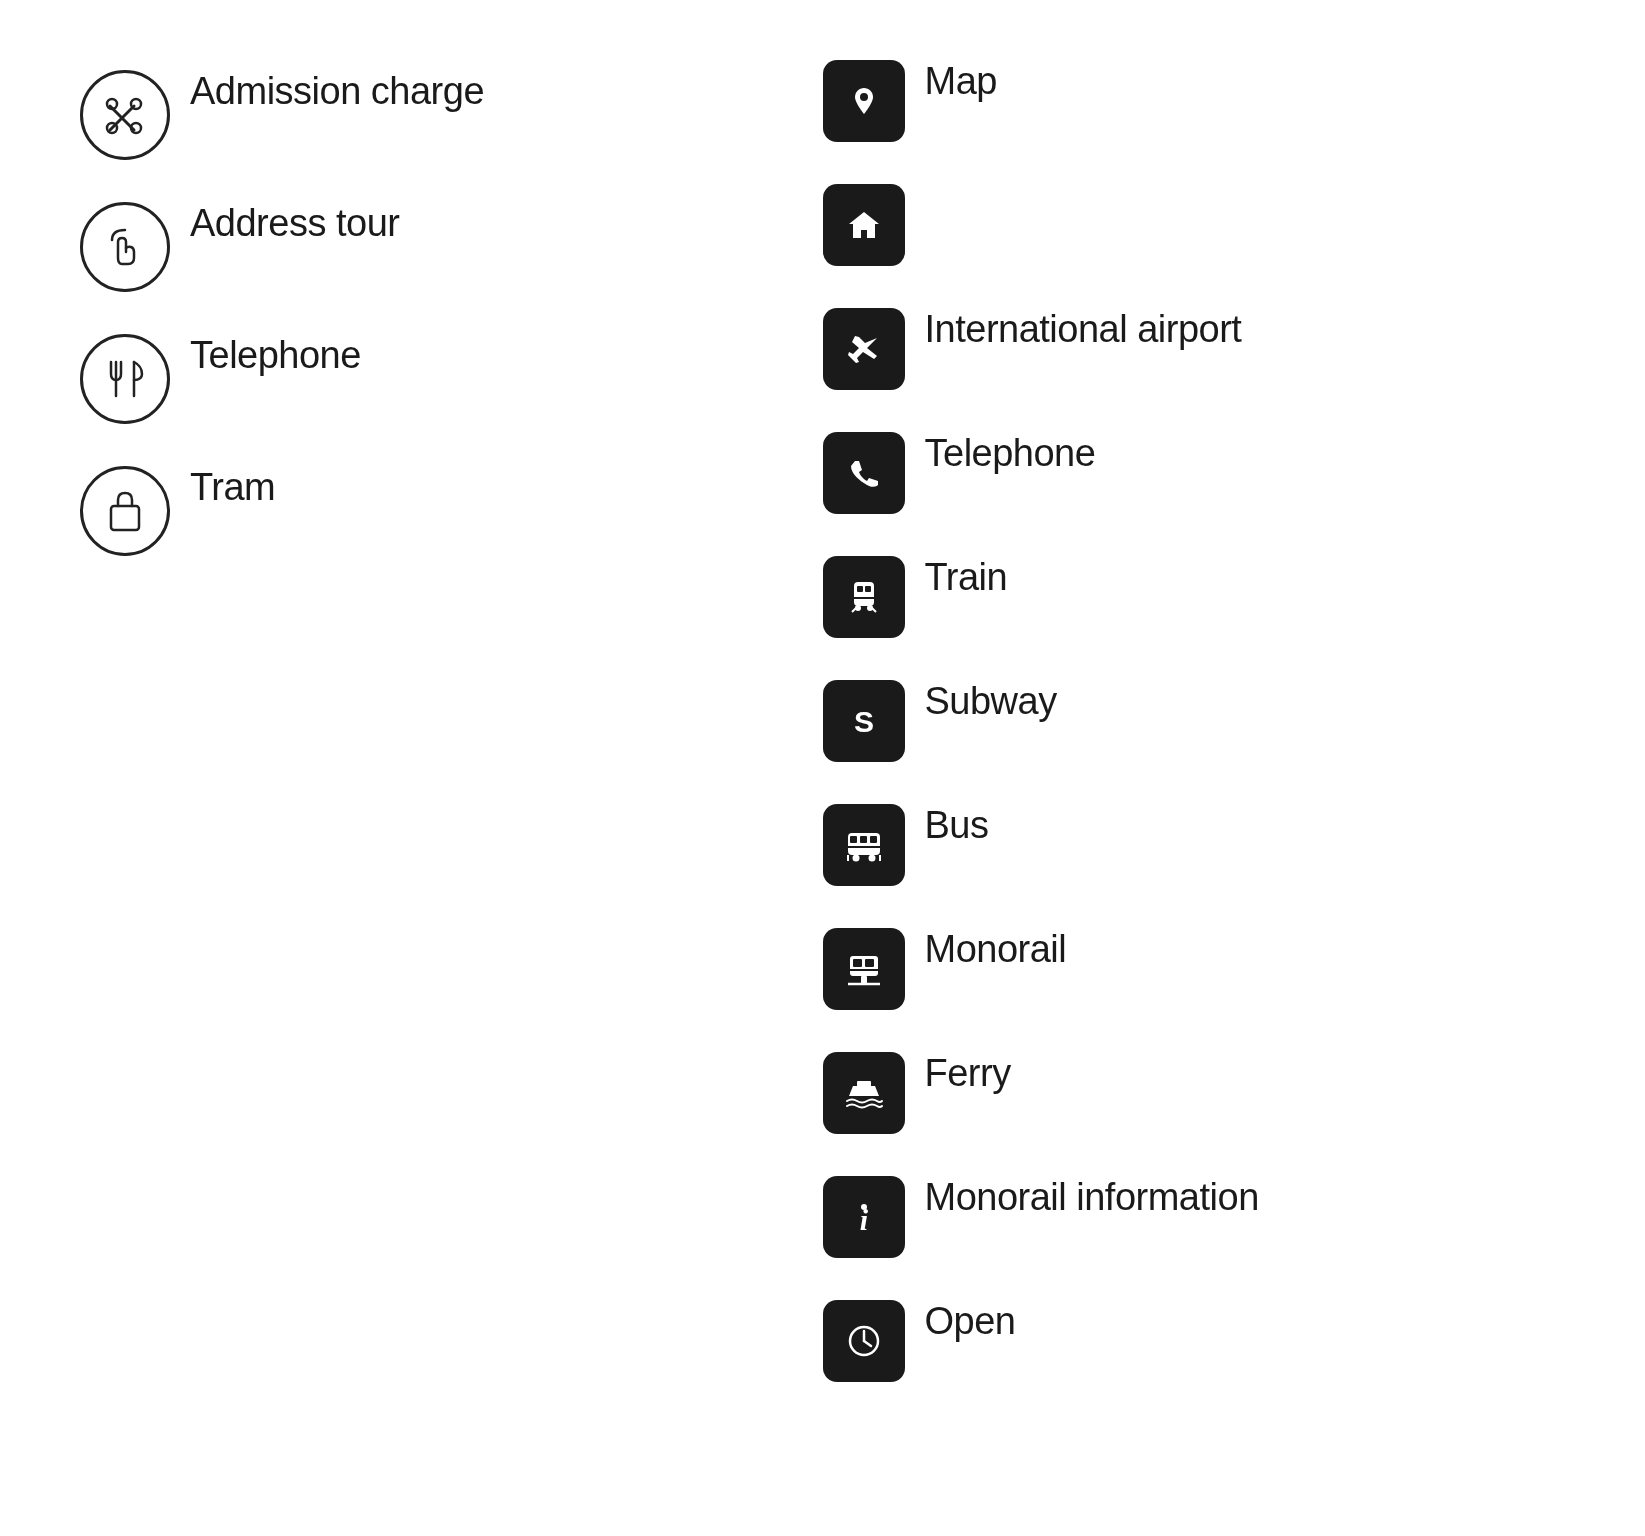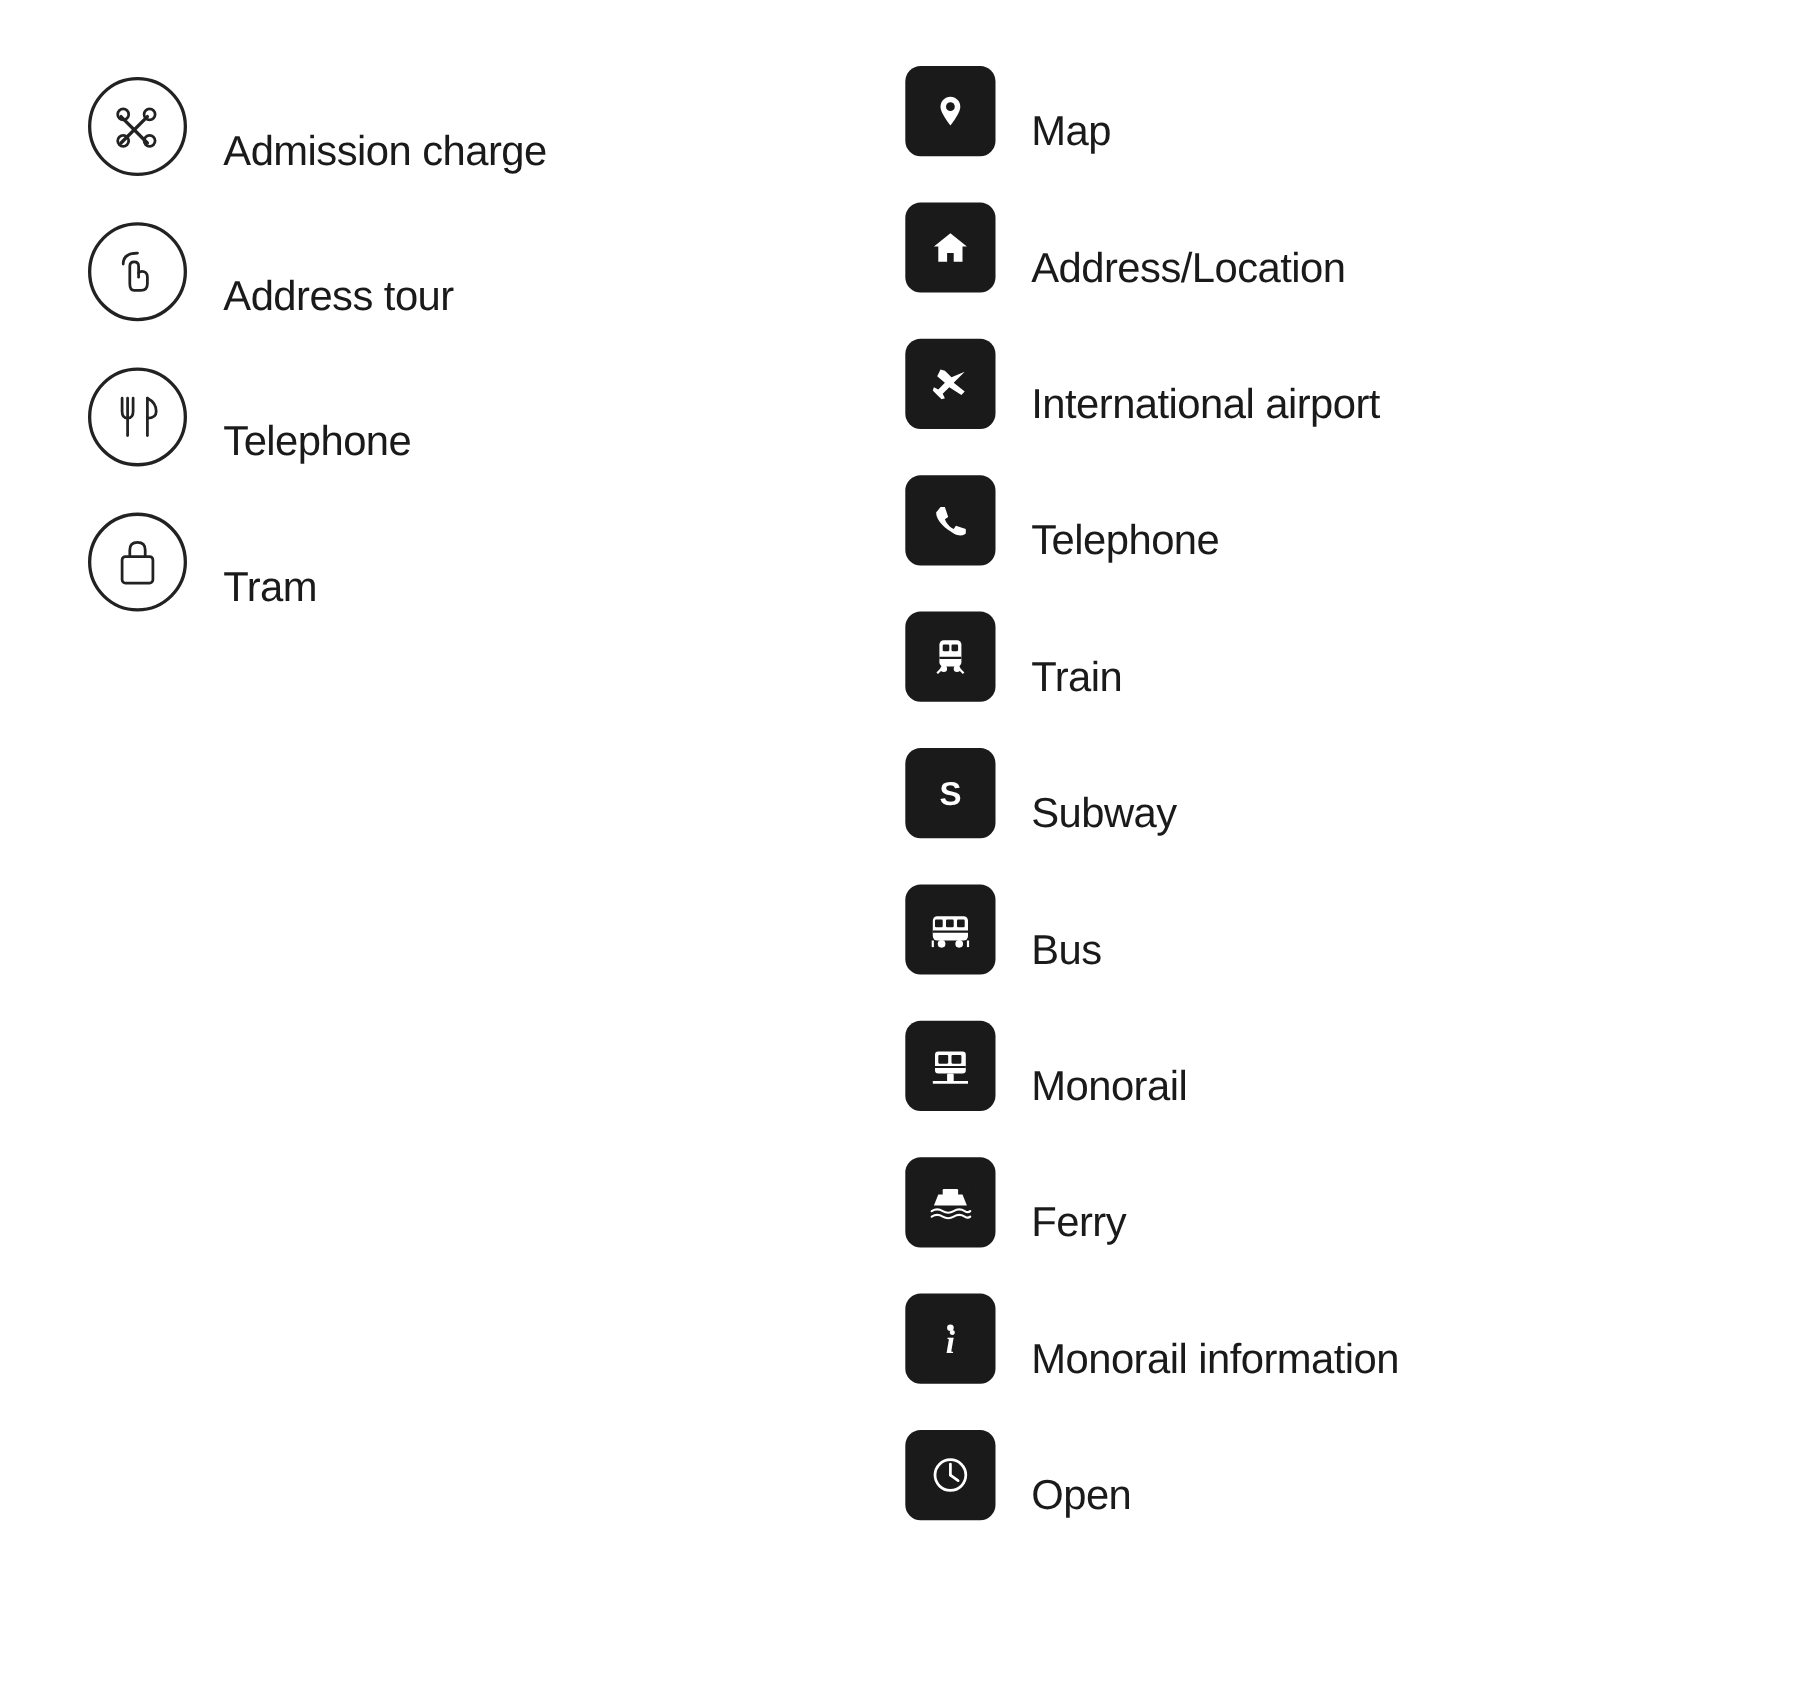--- a/index.html
+++ b/index.html
@@ -28,23 +28,23 @@
 
     .right-column {
       display: flex;
       flex-direction: column;
       gap: 0;
       width: 50%;
     }
 
     .legend-item {
       display: flex;
-      align-items: flex-end;
+      align-items: flex-start;
       margin-bottom: 42px;
-      gap: 33px;
+      gap: 20px;
     }
 
     .icon-circle {
       width: 90px;
       height: 90px;
       border-radius: 50%;
       border: 3px solid #222;
       display: flex;
       align-items: center;
       justify-content: center;
@@ -157,21 +157,20 @@
     </div>
 
     <div class="legend-item">
       <div class="icon-square">
         <svg width="50" height="50" viewBox="0 0 50 50">
           <rect x="5" y="5" width="40" height="40" rx="8" fill="#1a1a1a"></rect>
 
           <path d="M25 12 L10 24 L14 24 L14 38 L22 38 L22 30 L28 30 L28 38 L36 38 L36 24 L40 24 Z" fill="white"></path>
         </svg>
       </div>
-      <span class="legend-label">Address/Location</span>
     </div>
 
     <div class="legend-item">
       <div class="icon-square">
         <svg width="50" height="50" viewBox="0 0 50 50">
           <rect x="5" y="5" width="40" height="40" rx="8" fill="#1a1a1a"></rect>
 
           <path d="M38 14 L28 24 L38 32 L35 35 L24 28 L18 34 L20 38 L17 39 L13 35 L9 31 L10 28 L14 30 L20 24 L13 18 L16 12 L20 13 L26 19 Z" fill="white"></path>
         </svg>
       </div>

